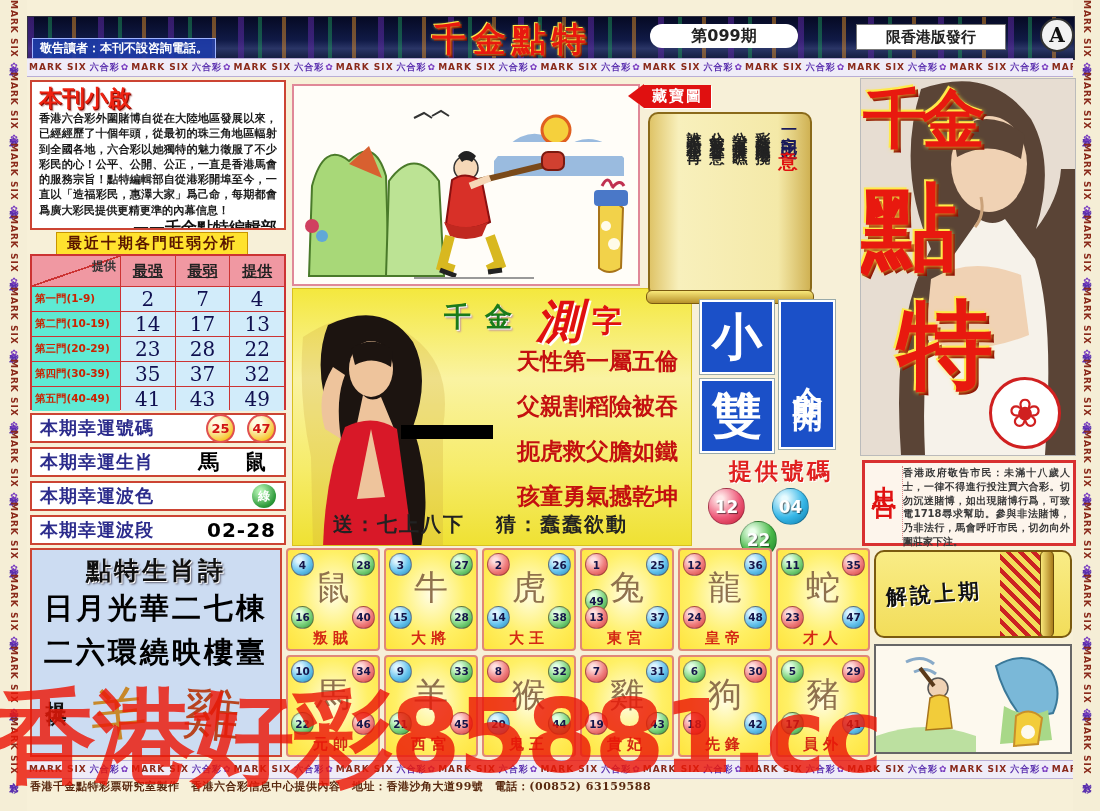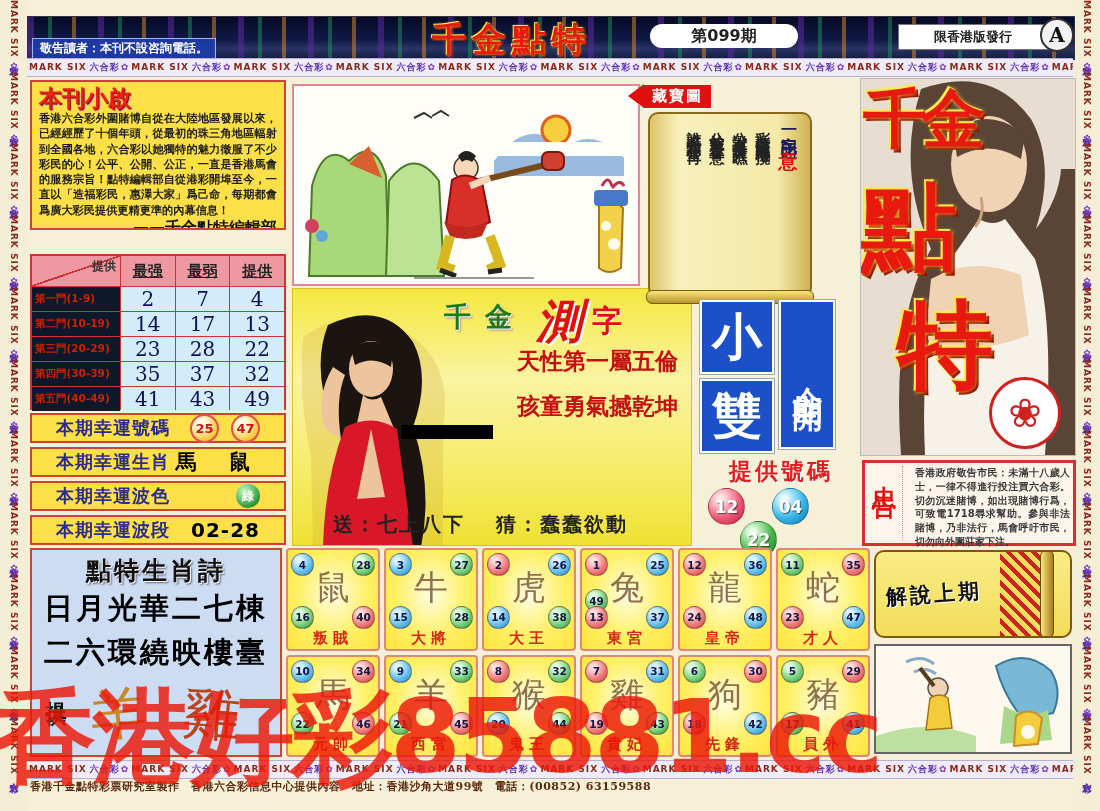--- a/index.html
+++ b/index.html
@@ -28,52 +28,52 @@
         rgba(220,140,40,.5) 44px 48px, rgba(20,30,90,0) 48px 70px),
       linear-gradient(180deg,#060a24 0%,#101a46 55%,#2a3566 75%,#131c3e 100%);
     border:1px solid #334;}
   #advisory{left:32px;top:38px;background:rgba(30,60,170,.9);border:1px solid #9fb4ff;color:#fff;
     font-size:12px;font-weight:bold;padding:1px 7px;}
   #masthead-title{left:432px;top:17px;font-size:34px;font-weight:bold;color:#e8190f;
     font-family:"DejaVu Serif",serif;letter-spacing:6px;
     text-shadow:0 0 3px #ffe94a,2px 2px 0 #7a0a00,-1px -1px 0 #ffe94a;}
   #issue-pill{left:650px;top:24px;width:148px;height:24px;background:#fff;border-radius:12px;
     font-size:16px;font-weight:bold;color:#222;}
-  #edition-pill{left:898px;top:24px;width:148px;height:24px;background:#fff;border:1px solid #777;
-    font-size:13px;font-weight:bold;color:#222;font-family:"DejaVu Serif",serif;}
+  #edition-pill{left:856px;top:24px;width:148px;height:24px;background:#fff;border:1px solid #777;
+    font-size:15px;font-weight:bold;color:#222;font-family:"DejaVu Serif",serif;}
   #corner-a{left:1040px;top:18px;width:30px;height:30px;border-radius:50%;background:#f2f2f2;
     border:2px solid #333;font-family:"DejaVu Serif",serif;font-size:20px;font-weight:bold;color:#111;}
 
   
-  .redbox{border:2px solid #cc4433;background:#fde047;}
+  .redbox{border:2px solid #cc4433;background:#ffffff;}
   #editorial{left:30px;top:80px;width:256px;height:150px;padding:4px 7px;box-sizing:border-box;overflow:hidden;}
   #editorial-title{font-size:23px;font-weight:bold;color:#ee2211;line-height:1.05;
     text-shadow:1px 1px 0 #8a0a00,2px 2px 1px #caa;}
   #editorial-body{font-size:11.2px;font-weight:bold;color:#1c1c1c;line-height:1.36;text-align:justify;margin-top:1px;}
   #editorial-sig{text-align:right;font-size:16px;font-weight:bold;color:#111;font-family:"DejaVu Serif",serif;}
 
   #analysis-title{left:56px;top:232px;background:#ffe22e;border:1px solid #c89400;color:#5a1600;
     font-family:"DejaVu Serif",serif;font-weight:bold;font-size:15px;padding:1px 10px;letter-spacing:2px;}
   #analysis{left:30px;top:254px;width:256px;height:156px;background:#cc3333;border:2px solid #cc3333;
     display:grid;grid-template-columns:88px 1fr 1fr 1fr;grid-template-rows:30px repeat(5,1fr);gap:1px;box-sizing:border-box;}
   .a-cell{background:#d2ecfa;display:flex;align-items:center;justify-content:center;}
   .a-head{background:#f098a2;font-family:"DejaVu Serif",serif;font-weight:bold;font-size:15px;color:#222;text-decoration:underline;}
   .a-corner{background:
       linear-gradient(to bottom right, transparent 48.5%, #cc3333 48.5%, #cc3333 51.5%, transparent 51.5%),#f098a2;
       font-size:12px;font-weight:bold;color:#333;justify-content:flex-end;align-items:flex-start;padding:2px 4px;box-sizing:border-box;}
-  .a-label{background:#0f172a;font-weight:bold;color:#cc2200;font-size:10.5px;justify-content:flex-start;padding-left:3px;box-sizing:border-box;}
+  .a-label{background:#5eead4;font-weight:bold;color:#cc2200;font-size:10.5px;justify-content:flex-start;padding-left:3px;box-sizing:border-box;}
   .a-val{font-family:"DejaVu Serif",serif;font-size:20px;color:#101050;}
 
-  .lucky-row{left:30px;width:256px;height:30px;display:flex;align-items:center;padding:0 24px;box-sizing:border-box;}
+  .lucky-row{left:30px;width:256px;height:30px;display:flex;align-items:center;padding:0 8px;box-sizing:border-box;}
   .lucky-label{font-size:18px;font-weight:bold;color:#2c2c8c;letter-spacing:1px;white-space:nowrap;}
   .lucky-value{margin-left:auto;display:flex;align-items:center;gap:12px;}
   .gold-ball{width:25px;height:25px;border-radius:50%;border:2px solid #e05050;
     background:radial-gradient(circle at 35% 30%,#fffbe0 0 20%,#f6c52a 75%,#d89a10 100%);
     color:#d01414;font-weight:bold;font-size:13px;display:flex;align-items:center;justify-content:center;}
-  .lucky-zodiac{font-size:21px;font-weight:bold;color:#000;font-family:Liberation Mono, monospace;letter-spacing:10px;}
+  .lucky-zodiac{font-size:21px;font-weight:bold;color:#000;font-family:Liberation Sans, sans-serif;letter-spacing:10px;}
   .color-ball{width:24px;height:24px;border-radius:50%;color:#fff;font-size:12px;font-weight:bold;
     display:flex;align-items:center;justify-content:center;}
   .cb-green{background:radial-gradient(circle at 35% 30%,#aef0ae 0 10%,#2a9838 70%,#136820 100%);}
   .lucky-range{font-size:20px;font-weight:bold;color:#000;letter-spacing:1px;}
 
   
   #cartoon-box{left:292px;top:84px;width:348px;height:202px;background:#fff;border:2px solid #e08898;box-sizing:border-box;}
   #cezi-box{left:292px;top:288px;width:400px;height:258px;box-sizing:border-box;border:1px solid #d8c020;
     background:linear-gradient(180deg,#f4e83e 0%,#faf3a2 35%,#f6ec6a 70%,#efe133 100%);overflow:hidden;}
   #cezi-title{left:90px;top:2px;width:300px;display:flex;align-items:flex-start;justify-content:center;gap:10px;}
@@ -126,21 +126,21 @@
   .brand-char{position:absolute;font-weight:bold;color:#e8190f;font-family:"DejaVu Serif",serif;
     text-shadow:0 0 4px #ffe94a,3px 3px 0 #8a0a00,-2px -2px 0 #ffe94a;line-height:1;}
   #brand-top{left:2px;top:8px;font-size:64px;letter-spacing:-6px;}
   #brand-mid{left:0px;top:100px;font-size:96px;}
   #brand-bot{left:36px;top:218px;font-size:96px;}
   #hk-emblem{left:128px;top:298px;width:72px;height:72px;border-radius:50%;background:#fff;
     border:3px solid #d02020;box-sizing:border-box;}
   #hk-emblem span{font-size:40px;color:#d02020;line-height:1;}
 
   #notice-box{left:862px;top:460px;width:214px;height:86px;border:3px solid #d83030;background:#fdf5ec;
-    display:flex;padding:3px;box-sizing:border-box;gap:12px;}
+    display:flex;padding:3px;box-sizing:border-box;gap:0;}
   #notice-label{writing-mode:vertical-rl;text-orientation:upright;font-size:24px;font-weight:bold;color:#e01010;
     font-family:"DejaVu Serif",serif;letter-spacing:8px;border-right:1px dotted #d88;padding-right:2px;}
   #notice-body{font-size:10px;font-weight:bold;color:#3a3a3a;line-height:1.38;text-align:justify;}
 
   
   #zpoem-box{left:30px;top:548px;width:252px;height:209px;background:#ccdcf2;border:2px solid #cc4433;box-sizing:border-box;overflow:hidden;}
   #zpoem-title{margin-top:4px;text-align:center;font-size:25px;font-weight:bold;color:#101010;letter-spacing:3px;
     text-shadow:1px 1px 0 #fff,2px 2px 2px #667;}
   .zpoem-line{text-align:center;font-family:"DejaVu Serif",serif;font-weight:bold;font-size:29px;color:#000;
     letter-spacing:3px;line-height:1.5;}
@@ -203,20 +203,21 @@
   <div class="abs flexc" id="edition-pill">限香港版發行</div>
   <div class="abs flexc" id="corner-a">A</div>
   <div class="abs strip-h" style="top:58px;"><span class="unit"><span class="u-en">MARK SIX</span><span class="u-cn">六合彩</span><span class="u-flower">✿</span></span><span class="unit"><span class="u-en">MARK SIX</span><span class="u-cn">六合彩</span><span class="u-flower">✿</span></span><span class="unit"><span class="u-en">MARK SIX</span><span class="u-cn">六合彩</span><span class="u-flower">✿</span></span><span class="unit"><span class="u-en">MARK SIX</span><span class="u-cn">六合彩</span><span class="u-flower">✿</span></span><span class="unit"><span class="u-en">MARK SIX</span><span class="u-cn">六合彩</span><span class="u-flower">✿</span></span><span class="unit"><span class="u-en">MARK SIX</span><span class="u-cn">六合彩</span><span class="u-flower">✿</span></span><span class="unit"><span class="u-en">MARK SIX</span><span class="u-cn">六合彩</span><span class="u-flower">✿</span></span><span class="unit"><span class="u-en">MARK SIX</span><span class="u-cn">六合彩</span><span class="u-flower">✿</span></span><span class="unit"><span class="u-en">MARK SIX</span><span class="u-cn">六合彩</span><span class="u-flower">✿</span></span><span class="unit"><span class="u-en">MARK SIX</span><span class="u-cn">六合彩</span><span class="u-flower">✿</span></span><span class="unit"><span class="u-en">MARK SIX</span></span></div>
 
   <div class="abs redbox" id="editorial">
     <div id="editorial-title">本刊小啟</div>
     <div id="editorial-body">香港六合彩外圍賭博自從在大陸地區發展以來，已經經歷了十個年頭，從最初的珠三角地區輻射到全國各地，六合彩以她獨特的魅力徵服了不少彩民的心！公平、公開、公正，一直是香港馬會的服務宗旨！點特編輯部自從港彩開埠至今，一直以「造福彩民，惠澤大家」爲己命，每期都會爲廣大彩民提供更精更準的內幕信息！</div>
     <div id="editorial-sig">——千金點特編輯部</div>
   </div>
 
+  <div class="abs" id="analysis-title">最近十期各門旺弱分析</div>
   <div class="abs" id="analysis">
     <div class="a-cell a-corner">提供</div>
     <div class="a-cell a-head">最强</div>
     <div class="a-cell a-head">最弱</div>
     <div class="a-cell a-head">提供</div>
 
   <div class="a-cell a-label">
         <span>第一門(1-9)</span>
       </div>
       <div class="a-cell a-val">2</div>
@@ -317,20 +318,22 @@
       <path d="M35 18 Q90 -8 120 35 Q138 70 120 120 Q140 180 128 240 L96 240 Q108 170 96 130 Q60 160 40 120 Q18 60 35 18Z" fill="#1c1410"></path>
       <ellipse cx="78" cy="62" rx="22" ry="28" fill="#eec49c"></ellipse>
       <path d="M58 42 Q80 26 100 44 L98 60 Q80 48 62 58Z" fill="#1c1410"></path>
       <path d="M70 88 q8 8 18 2 l14 34 q-22 10 -40 2 Z" fill="#eec49c"></path>
       <path d="M52 120 q28 -14 52 2 l16 118 L30 240 q2 -70 22 -120Z" fill="#d81828"></path>
       <path d="M78 122 L92 190 L64 192 Z" fill="#eec49c"></path>
       <path d="M40 60 q-18 30 -8 62 l16 10 q-6 -40 4 -64Z" fill="#eec49c"></path>
     </svg>
     <div class="abs" id="cezi-poem">
         <div class="poem-line">天性第一屬五倫</div>
+        <div class="poem-line">父親割稻險被吞</div>
+        <div class="poem-line">扼虎救父膽如鐵</div>
         <div class="poem-line">孩童勇氣撼乾坤</div>
       </div>
     <div class="abs" id="censor-bar"></div>
     <div class="abs" id="cezi-footer">送：七上八下　 猜：蠢蠢欲動</div>
   </div>
 
   <div class="abs" id="treasure-tag">
     <span id="treasure-arrow"></span>
     <span id="treasure-label">藏寶圖</span>
   </div>

